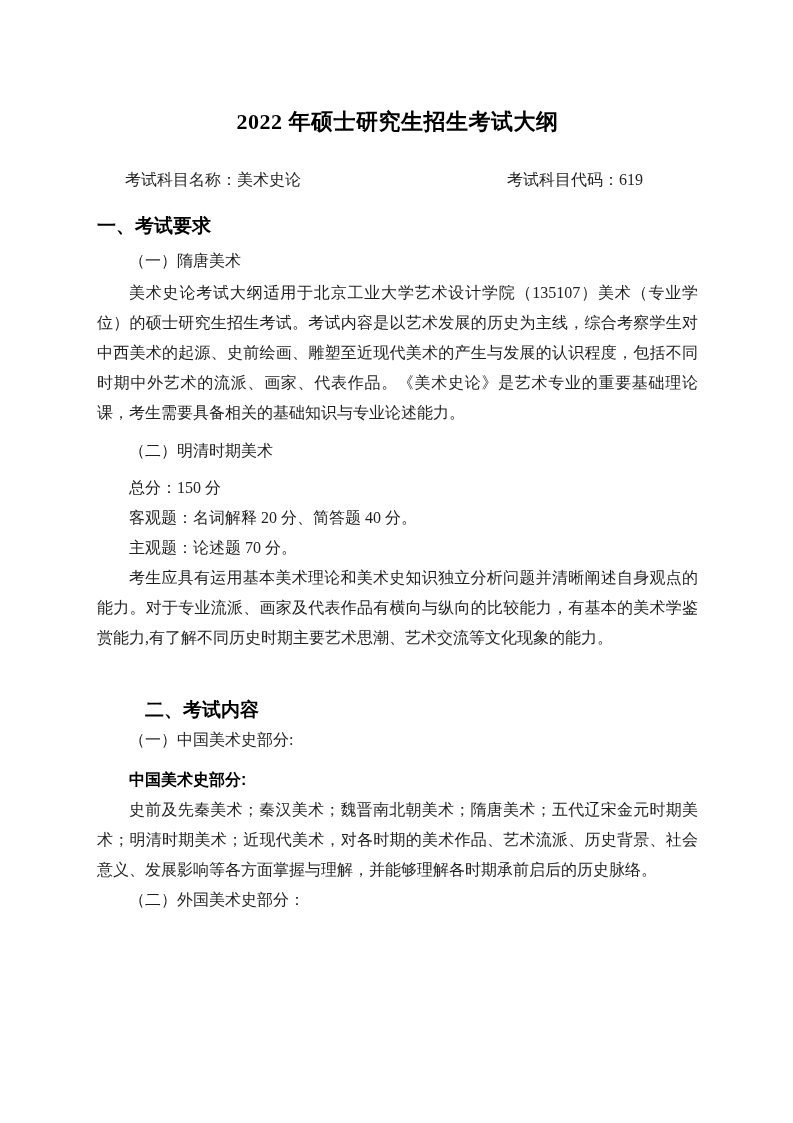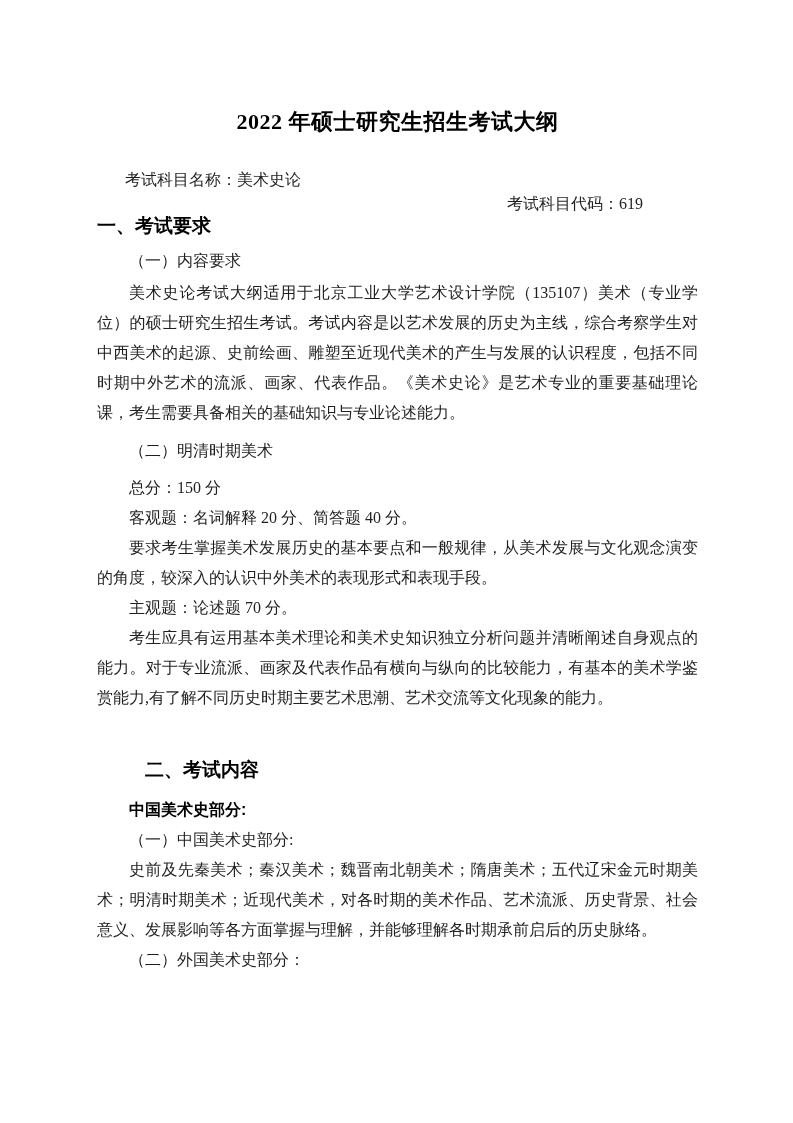--- a/index.html
+++ b/index.html
@@ -26,21 +26,21 @@
     letter-spacing: 0.5px;
   }
   .meta-row {
     position: relative;
     margin-top: 26px;
     height: 30px;
     font-size: 16px;
     line-height: 30px;
   }
   .meta-name { position: absolute; left: 28px; top: 0; white-space: nowrap; }
-  .meta-code { position: absolute; left: 410px; top: 0; white-space: nowrap; margin-top: 24px; }
+  .meta-code { position: absolute; left: 410px; top: 0; white-space: nowrap; }
   .sec-heading {
     font-family: "Liberation Sans", "DejaVu Sans", sans-serif;
     font-size: 19px;
     line-height: 30px;
     font-weight: bold;
     color: #000;
     margin-top: 16px;
   }
   .sec-heading.mt-sec2 { margin-top: 42px; margin-left: 48px; }
   p.line, p.para {
@@ -71,39 +71,38 @@
 
   <h1 class="doc-title">2022 年硕士研究生招生考试大纲</h1>
 
   <div class="meta-row">
     <span class="meta-name">考试科目名称：美术史论</span>
     <span class="meta-code">考试科目代码：619</span>
   </div>
 
   <h2 class="sec-heading">一、考试要求</h2>
 
-  <p class="line mt5">（一）内容要求</p>
+  <p class="line mt5">（一）隋唐美术</p>
 
   <p class="para mt2">美术史论考试大纲适用于北京工业大学艺术设计学院（135107）美术（专业学位）的硕士研究生招生考试。考试内容是以艺术发展的历史为主线，综合考察学生对中西美术的起源、史前绘画、雕塑至近现代美术的产生与发展的认识程度，包括不同时期中外艺术的流派、画家、代表作品。《美术史论》是艺术专业的重要基础理论课，考生需要具备相关的基础知识与专业论述能力。</p>
 
   <p class="line mt8">（二）明清时期美术</p>
 
   <p class="line mt7">总分：150 分</p>
 
   <p class="line">客观题：名词解释 20 分、简答题 40 分。</p>
 
-  <p class="para">要求考生掌握美术发展历史的基本要点和一般规律，从美术发展与文化观念演变的角度，较深入的认识中外美术的表现形式和表现手段。</p>
 
   <p class="line">主观题：论述题 70 分。</p>
 
   <p class="para">考生应具有运用基本美术理论和美术史知识独立分析问题并清晰阐述自身观点的能力。对于专业流派、画家及代表作品有横向与纵向的比较能力，有基本的美术学鉴赏能力,有了解不同历史时期主要艺术思潮、艺术交流等文化现象的能力。</p>
 
   <h2 class="sec-heading mt-sec2">二、考试内容</h2>
 
+  <p class="line">（一）中国美术史部分:</p>
+
   <p class="line bold-sub mt10">中国美术史部分:</p>
-
-  <p class="line">（一）中国美术史部分:</p>
 
   <p class="para">史前及先秦美术；秦汉美术；魏晋南北朝美术；隋唐美术；五代辽宋金元时期美术；明清时期美术；近现代美术，对各时期的美术作品、艺术流派、历史背景、社会意义、发展影响等各方面掌握与理解，并能够理解各时期承前启后的历史脉络。</p>
 
   <p class="line">（二）外国美术史部分：</p>
 
 </div>
 
 </body></html>

